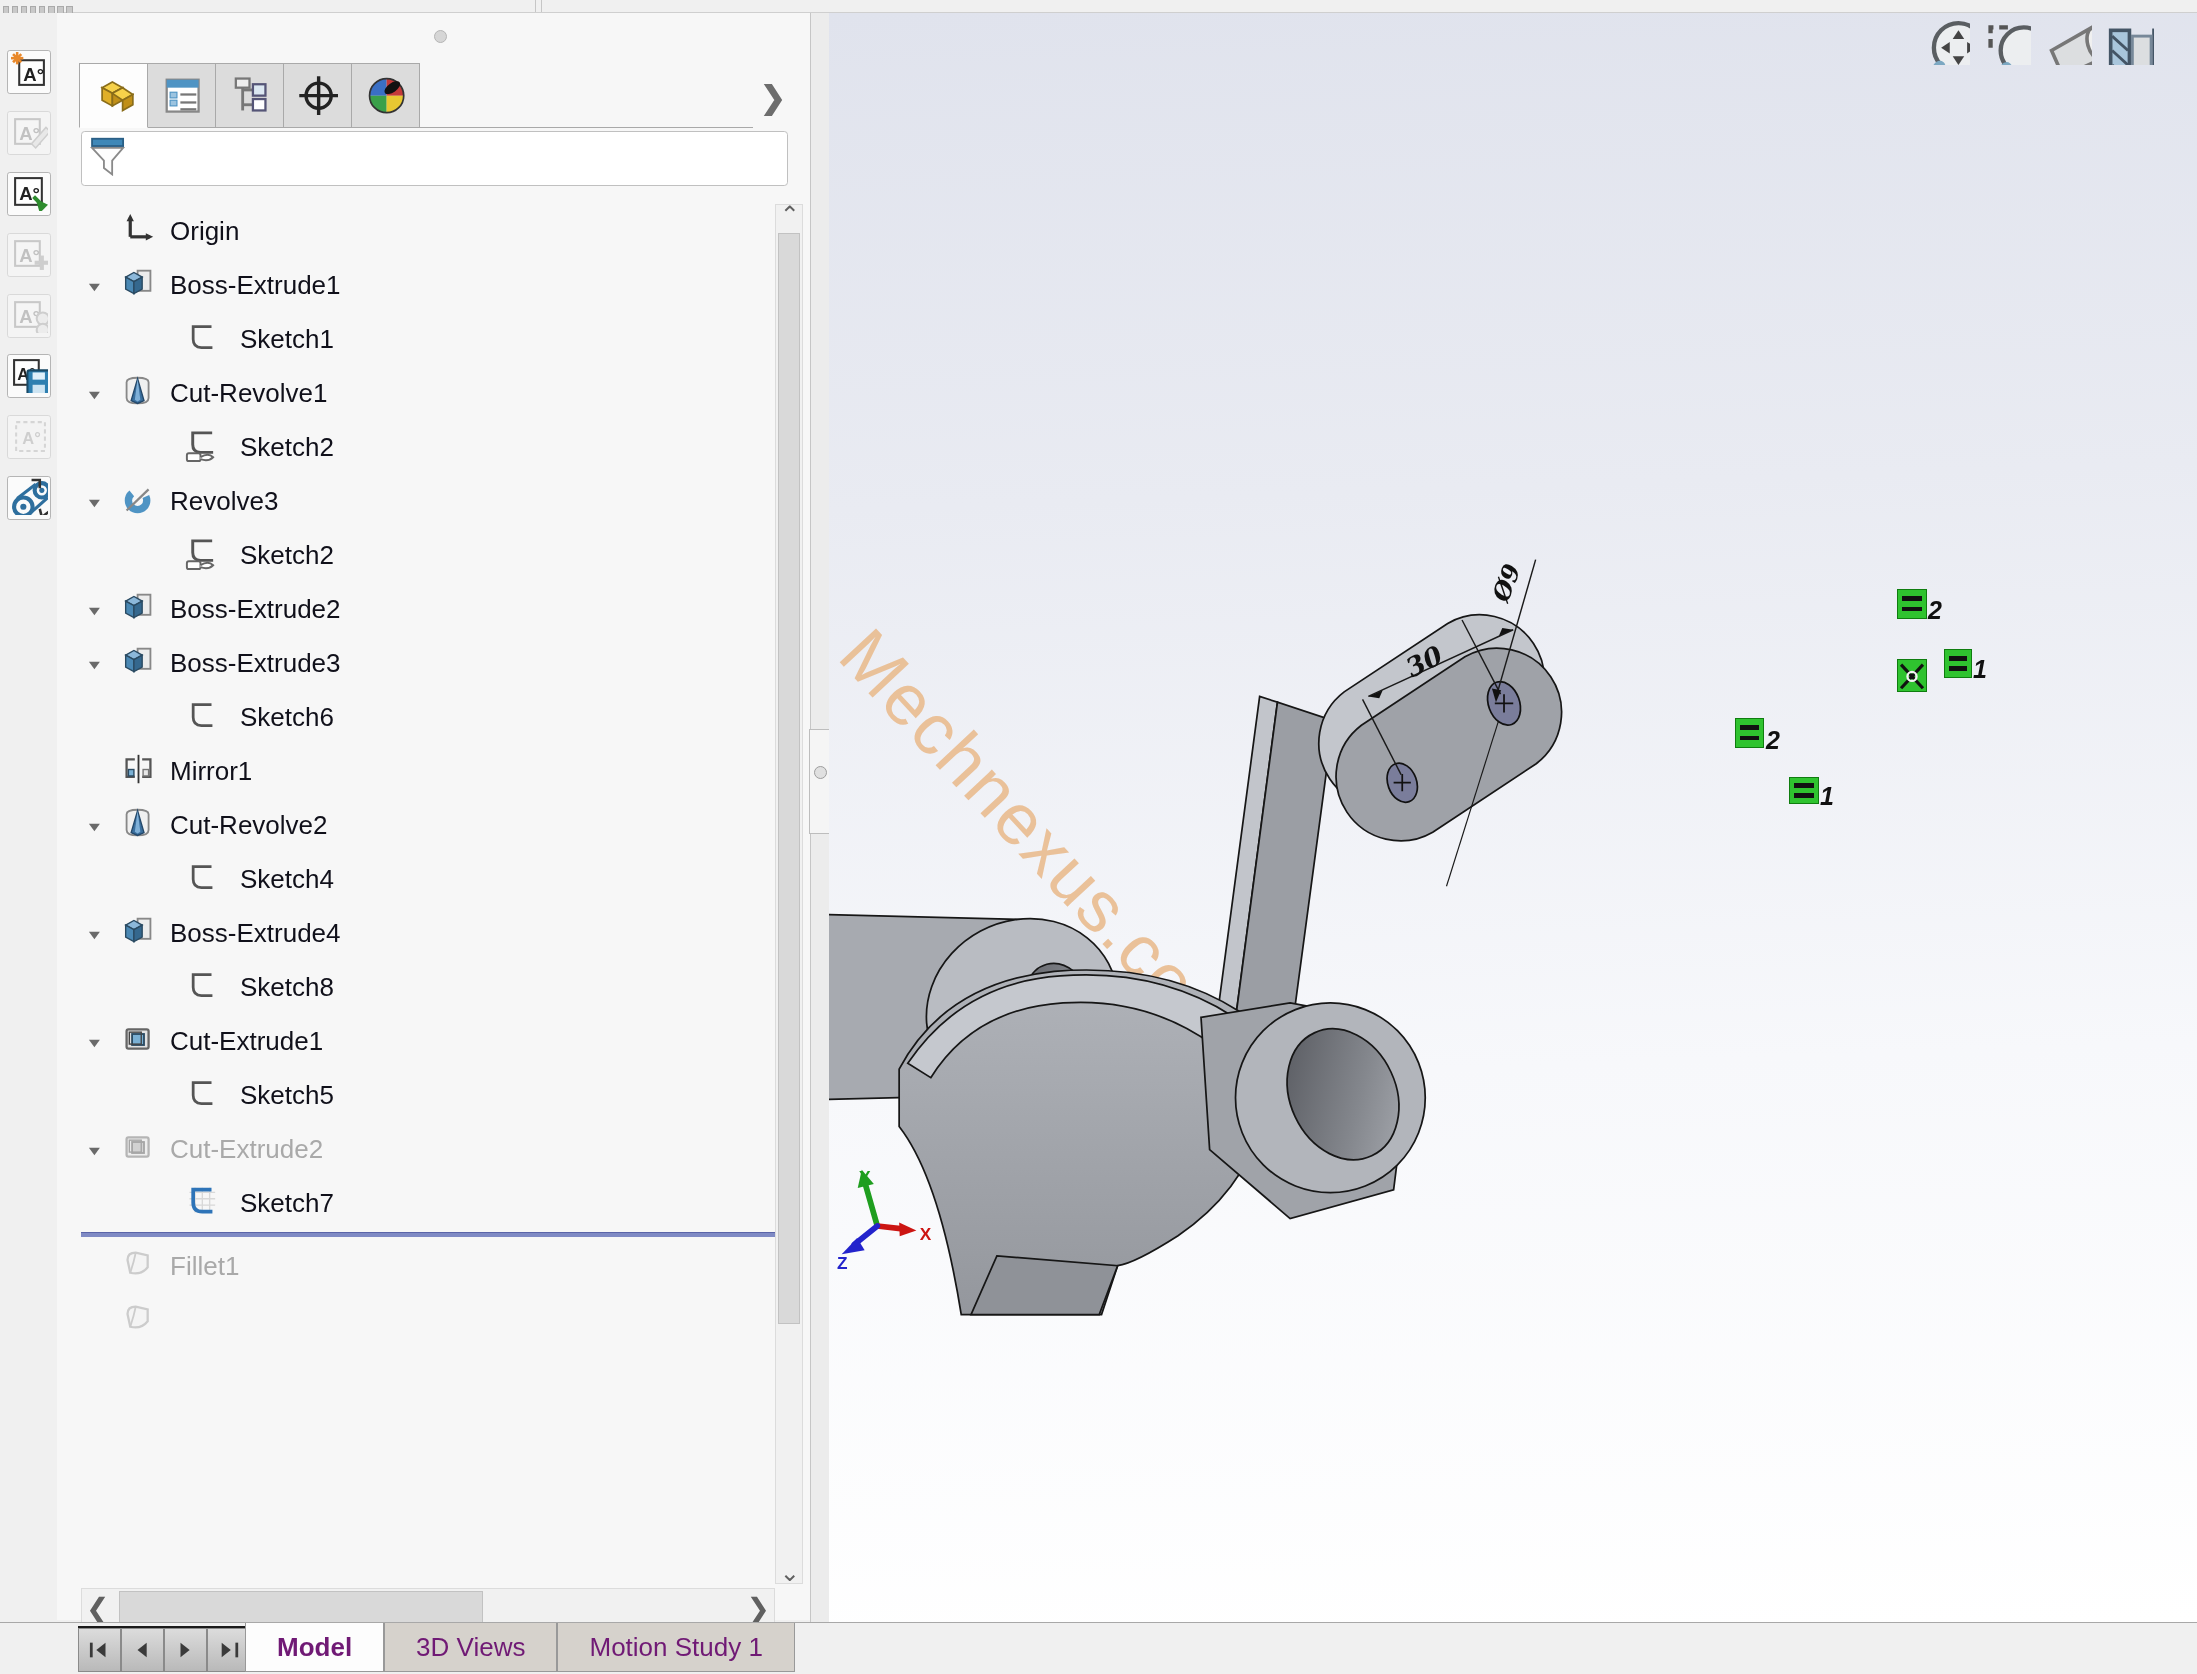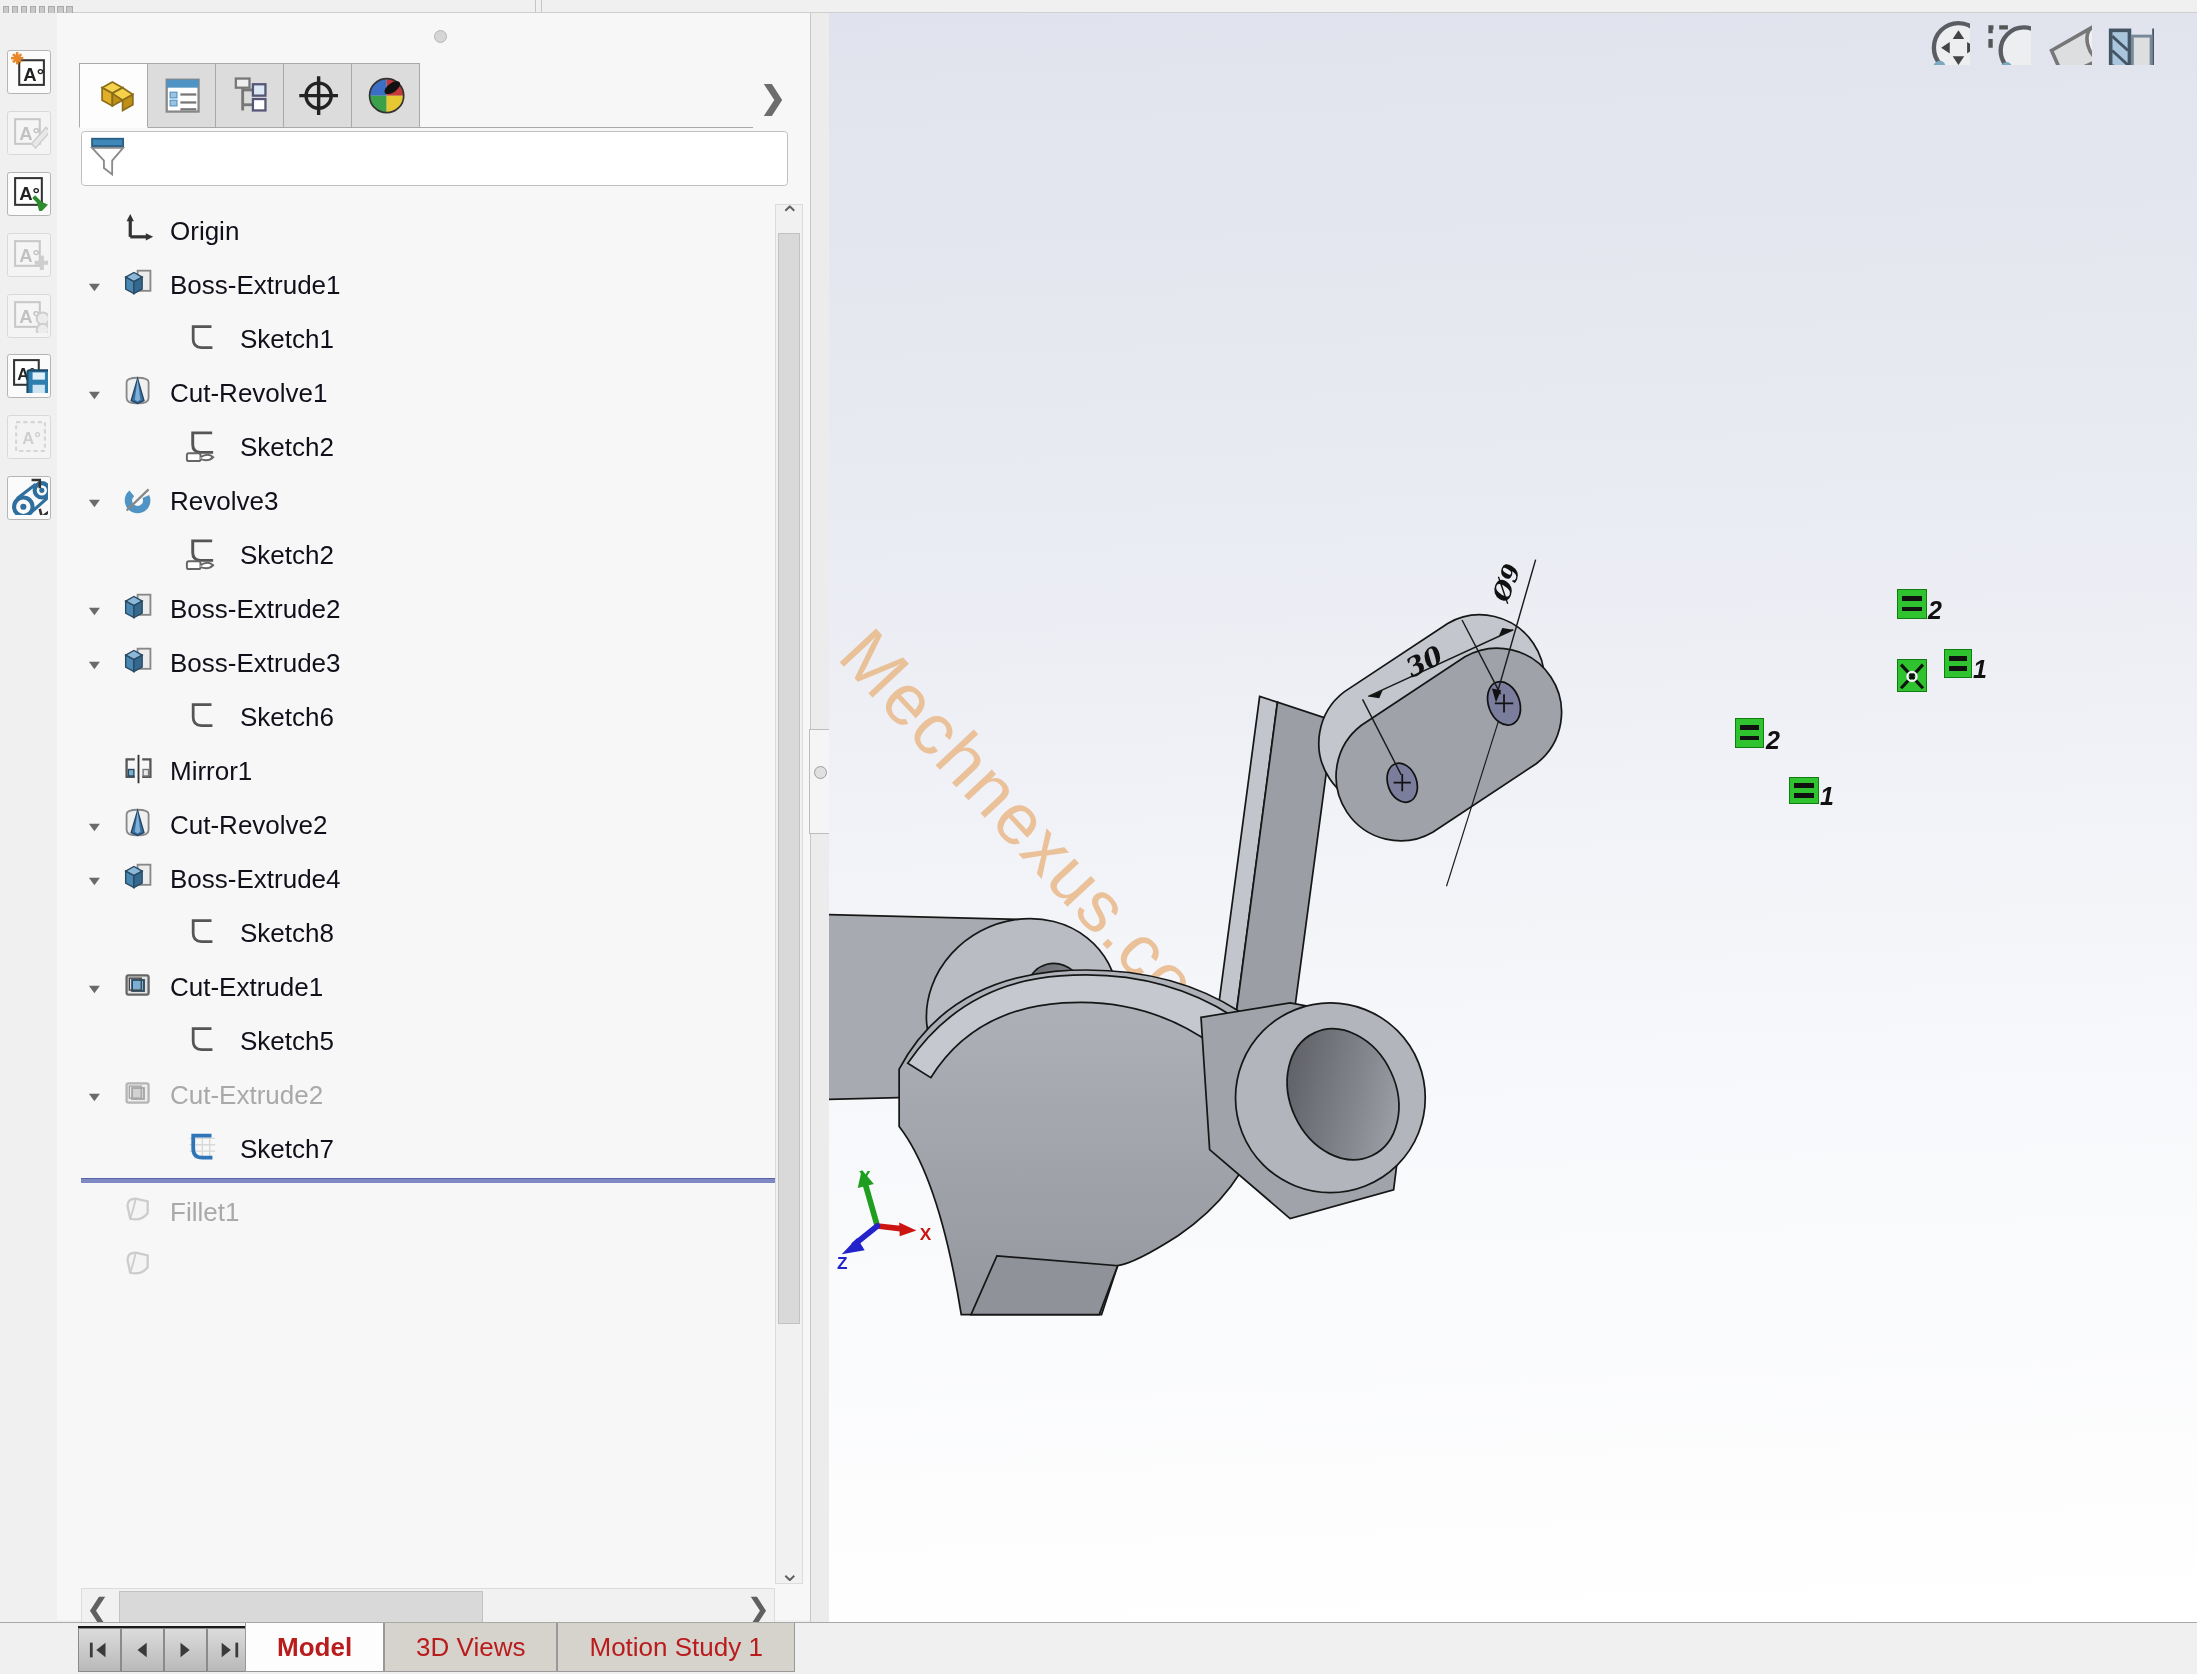--- a/index.html
+++ b/index.html
@@ -57,21 +57,21 @@
   .badge{position:absolute;z-index:5;background:#2fc32f;border:0.9px solid #0f7d0f;box-sizing:border-box;
          display:flex;flex-direction:column;justify-content:center}
   .badge .eqbar{height:4.6px;background:#111;margin:2.8px 3.7px}
   .badge-num{position:absolute;z-index:5;font-size:25px;font-weight:bold;font-style:italic;color:#111}
   
   #bottom-bar{left:0;top:1622px;width:2197px;height:53px;background:#f0f0f0;border-top:0.9px solid #a8a8a8}
   #nav-btns{position:absolute;left:78px;top:2.8px;height:44px;display:flex;border-top:2.8px solid #1a1a1a}
   .nav-btn{width:41px;height:42px;background:linear-gradient(#dcdcdc,#b9b9b9);border:0.9px solid #8a8a8a;
            display:flex;align-items:center;justify-content:center;color:#444;font-size:18.5px}
   #model-tabs{position:absolute;left:245px;top:0;height:50px;display:flex}
-  .mtab{height:48px;padding:0 31px;display:flex;align-items:center;font-size:26px;color:#b91c1c;
+  .mtab{height:48px;padding:0 31px;display:flex;align-items:center;font-size:26px;color:#701a75;
         background:#d6d2cc;border:0.9px solid #999;border-top:none}
   .mtab.active{background:#fdfdfd;font-weight:bold;border-top:none}
   
   .topline{top:12px;height:0.9px;background:#cfcfcf}
   .vline{top:0;width:0.9px;height:12px;background:#c6c6c6}
 </style>
 </head>
 <body>
 
 <div class="abs topline" style="left:57px;width:2140px"></div>
@@ -335,20 +335,26 @@
         <span class="arrow">
      <svg width="14.8" height="11" viewBox="0 0 16 12">
             <polygon points="2,2 14,2 8,10" fill="#6a6a6a"></polygon>
           </svg></span>
         <span class="ticon"><svg width="33" height="33" viewBox="0 0 36 36">
             <path d="M5,8 Q5,3 17,3 Q29,3 29,8 L29,25 Q29,31 17,31 Q5,31 5,25 Z" fill="#f0f0f0" stroke="#888" stroke-width="2"></path>
       <polygon points="17,4 10,28 17,31 24,28" fill="#3a6f9e" stroke="#24486a" stroke-width="1.5"></polygon>
       <polygon points="17,4 14,27 17,29 20,27" fill="#7fb0d8"></polygon>
           </svg></span>
         <span class="tlabel">Cut-Revolve2</span>
+      </div>
+      <div class="trow child">
+        <span class="ticon"><svg width="39" height="33" viewBox="0 0 36 36">
+            <path d="M30,6 L10,6 L10,20 Q10,29 19,29 L31,29" fill="none" stroke="#555" stroke-width="3"></path>
+          </svg></span>
+        <span class="tlabel">Sketch4</span>
       </div>
       <div class="trow">
         <span class="arrow">
      <svg width="14.8" height="11" viewBox="0 0 16 12">
             <polygon points="2,2 14,2 8,10" fill="#6a6a6a"></polygon>
           </svg></span>
         <span class="ticon"><svg width="33" height="33" viewBox="0 0 36 36">
             <rect x="17" y="4" width="14" height="22" fill="#ececec" stroke="#888" stroke-width="2"></rect>
       <polygon points="4,11 13,6 22,11 13,16" fill="#8cb8da" stroke="#2a4a62" stroke-width="1.5"></polygon>
       <polygon points="4,11 13,16 13,29 4,24" fill="#4a88b4" stroke="#2a4a62" stroke-width="1.5"></polygon>

